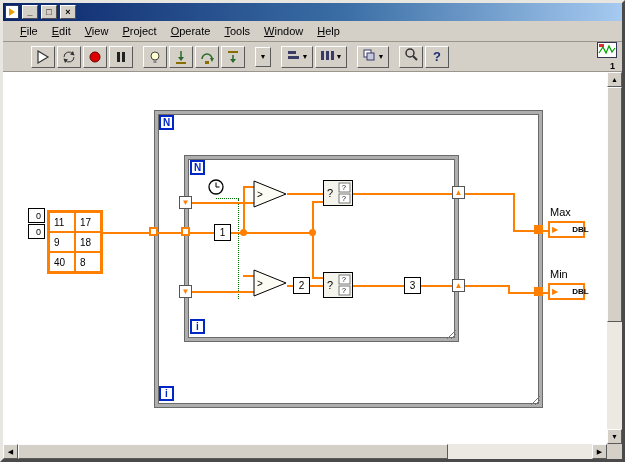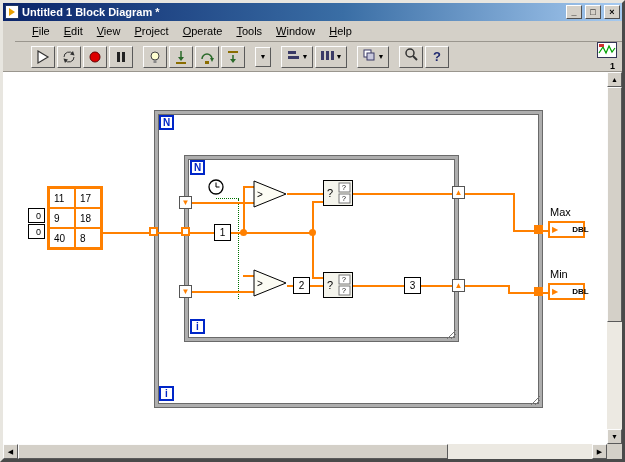--- a/index.html
+++ b/index.html
@@ -8,21 +8,21 @@
          border:3px solid; border-color:#e8e6e0 #4a4a4a #4a4a4a #e8e6e0; overflow:hidden; }
   
   .titlebar { position:absolute; left:0; top:0; right:0; height:18px;
               background:linear-gradient(90deg,#0a246a,#3a6ea5 55%,#a6caf0);
               display:flex; align-items:center; gap:3px; padding:0 2px; }
   .title { flex:1; color:#fff; font-weight:bold; font-size:11px; white-space:nowrap; overflow:hidden; }
   .tb-btn { width:16px; height:14px; background:#d4d0c8; border:1px solid;
             border-color:#fff #505050 #505050 #fff; font-size:9px; font-weight:bold;
             text-align:center; line-height:12px; color:#000; }
   
-  .menubar { position:absolute; left:12px; top:18px; right:0; height:21px; display:flex;
+  .menubar { position:absolute; left:0; top:18px; right:0; height:21px; display:flex;
              align-items:center; padding-left:10px; border-bottom:1px solid #9a968e; background:#d4d0c8; }
   .menu-item { padding:3px 7px; font-size:11px; color:#000; }
   
   .toolbar { position:absolute; left:0; top:39px; right:0; height:30px; display:flex;
              align-items:center; gap:2px; padding-left:28px; border-bottom:1px solid #9a968e; background:#d4d0c8; }
   .btn { width:24px; height:22px; background:#d4d0c8; border:1px solid; border-color:#fcfcfc #5a5a5a #5a5a5a #fcfcfc;
          display:flex; align-items:center; justify-content:center; flex:0 0 auto; }
   .gap { width:6px; flex:0 0 auto; }
   .combo { height:20px; width:150px; background:#d4d0c8; border:1px solid; border-color:#fcfcfc #5a5a5a #5a5a5a #fcfcfc;
            font-size:11px; display:flex; align-items:center; padding-left:5px; flex:0 0 auto; }
@@ -74,21 +74,20 @@
 
 <div class="win">
 
   <div class="titlebar">
     <span style="display:flex">
       <svg width="14" height="14">
           <rect x="0.5" y="0.5" width="13" height="13" fill="#fff" stroke="#223a66"></rect>
           <polygon points="4,3 10,7 4,11" fill="#e8a000"></polygon>
         </svg>
     </span>
-    <span class="title">Untitled 1 Block Diagram *</span>
     <span class="tb-btn">_</span>
     <span class="tb-btn">□</span>
     <span class="tb-btn">×</span>
   </div>
 
   <div class="menubar">
     <span class="menu-item"><u>F</u>ile</span>
     <span class="menu-item"><u>E</u>dit</span>
     <span class="menu-item"><u>V</u>iew</span>
     <span class="menu-item"><u>P</u>roject</span>
@@ -259,21 +258,21 @@
       </div>
     <div class="sr" style="left:449px;top:114px;">
         <span>▲</span>
       </div>
     <div class="sr" style="left:449px;top:207px;">
         <span>▲</span>
       </div>
 
     <div class="aidx" style="left:25px;top:136px;">0</div>
     <div class="aidx" style="left:25px;top:152px;">0</div>
-    <div class="agrid" style="left:44px;top:114px;">
+    <div class="agrid" style="left:44px;top:138px;">
       <div class="acell">11</div>
       <div class="acell">17</div>
       <div class="acell">9</div>
       <div class="acell">18</div>
       <div class="acell">40</div>
       <div class="acell">8</div>
     </div>
 
     <div class="node" style="left:204px;top:106px;">
       <svg width="18" height="18">

